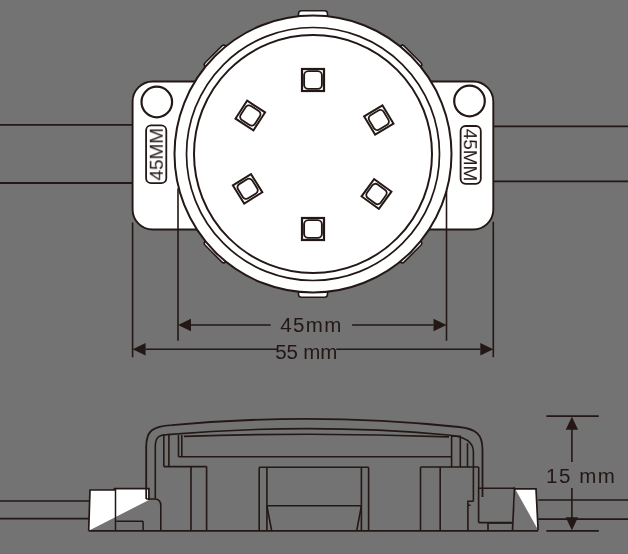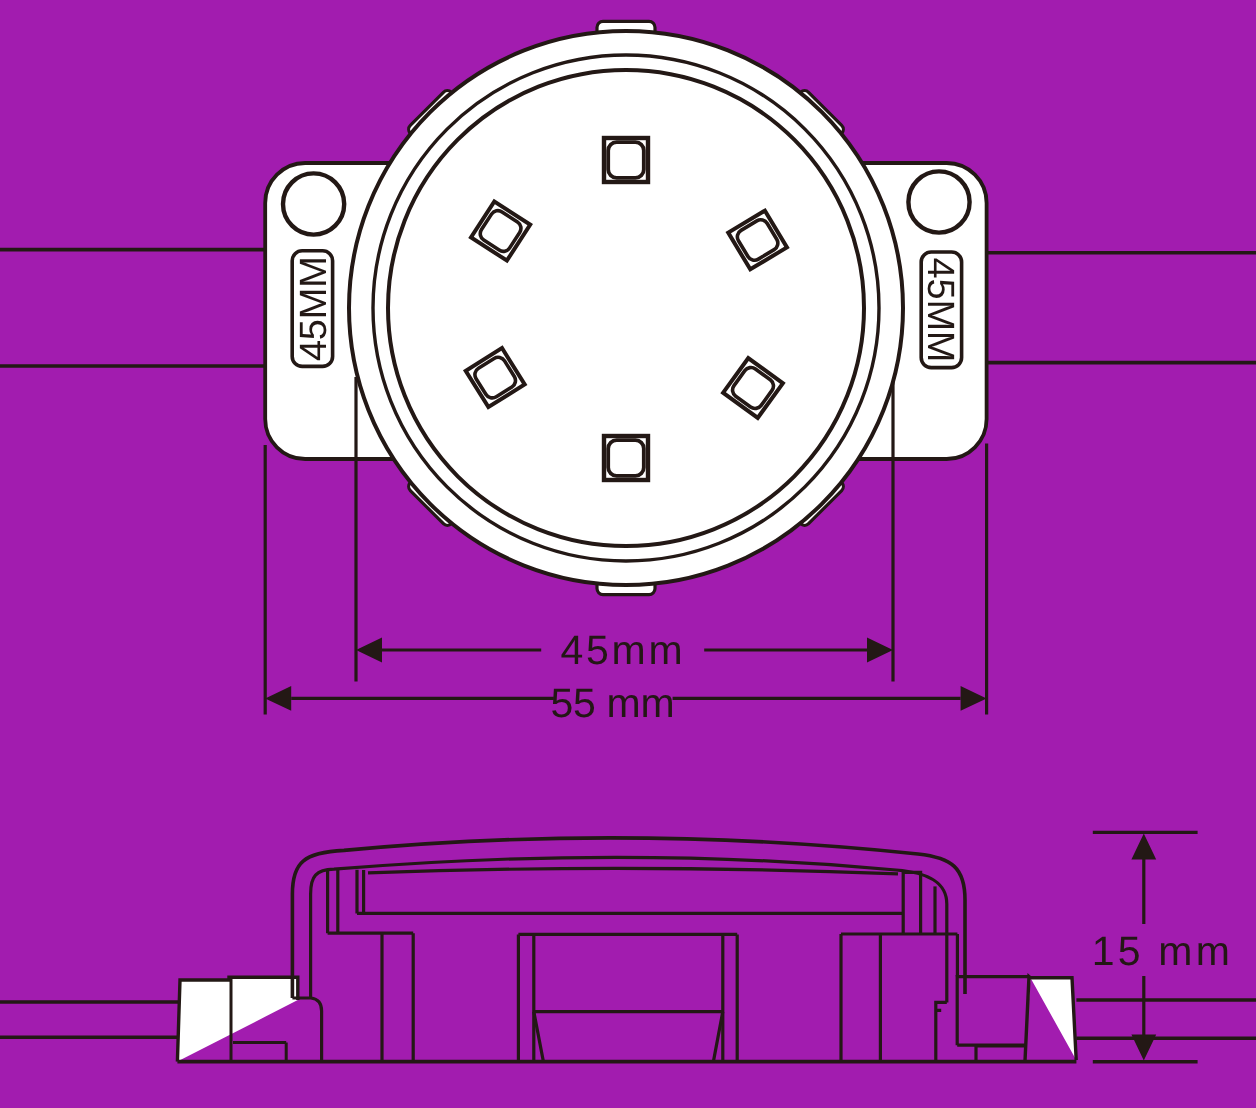--- a/index.html
+++ b/index.html
@@ -1,16 +1,16 @@
 <!DOCTYPE html>
 <html><head>
 <meta charset="utf-8">
 <style>
   html,body{margin:0;padding:0;background:#ffffff;}
-  #page{position:relative;width:628px;height:554px;background:#a21caf;overflow:hidden;}
+  #page{position:relative;width:628px;height:554px;background:#737373;overflow:hidden;}
   svg{display:block;}
   text{font-family:"Liberation Sans",sans-serif;fill:#231815;}
 </style>
 </head>
 <body>
 <div id="page">
 <svg width="628" height="554" viewBox="0 0 628 554">
 <g stroke="#231815" fill="none" stroke-width="1.7">
 
   <path d="M0,124.8 H133 M0,183 H133 M493,126.4 H628 M493,181.3 H628" stroke-width="1.8"></path>

